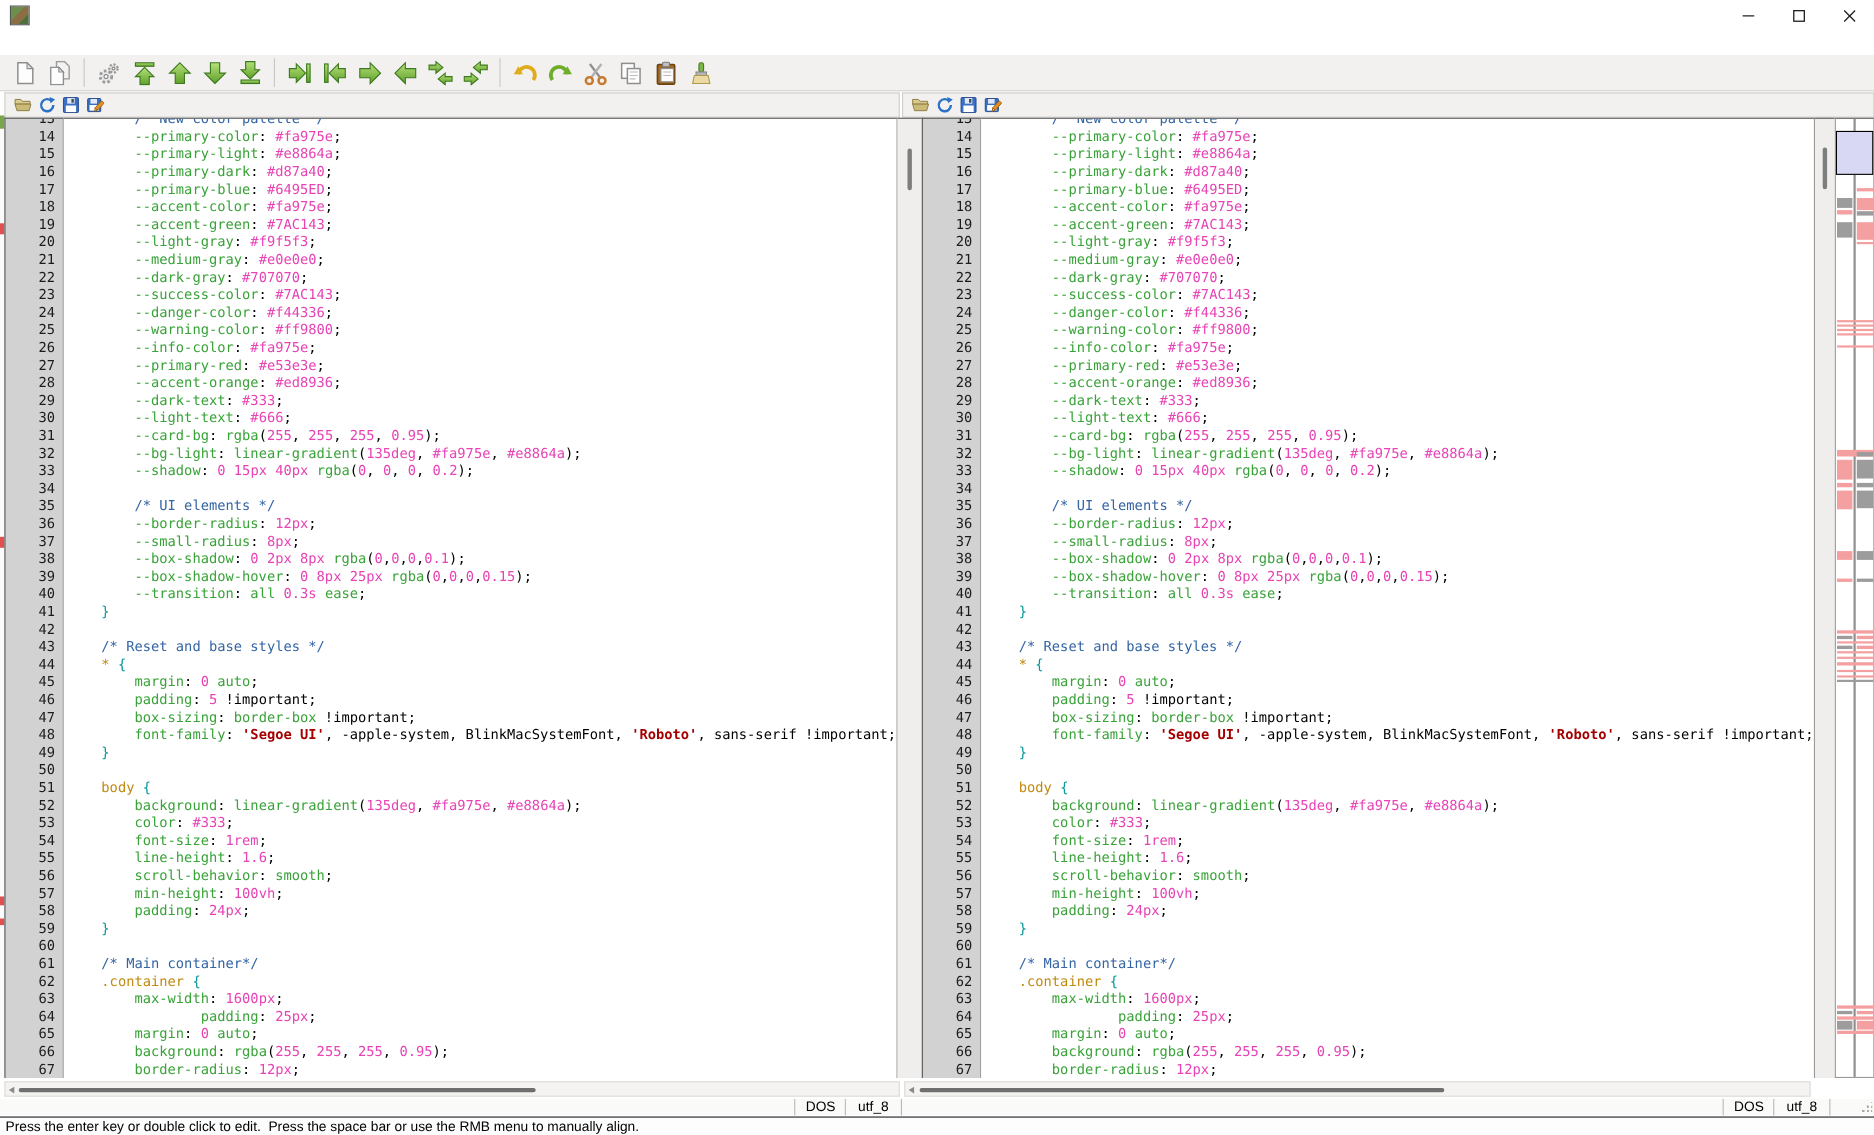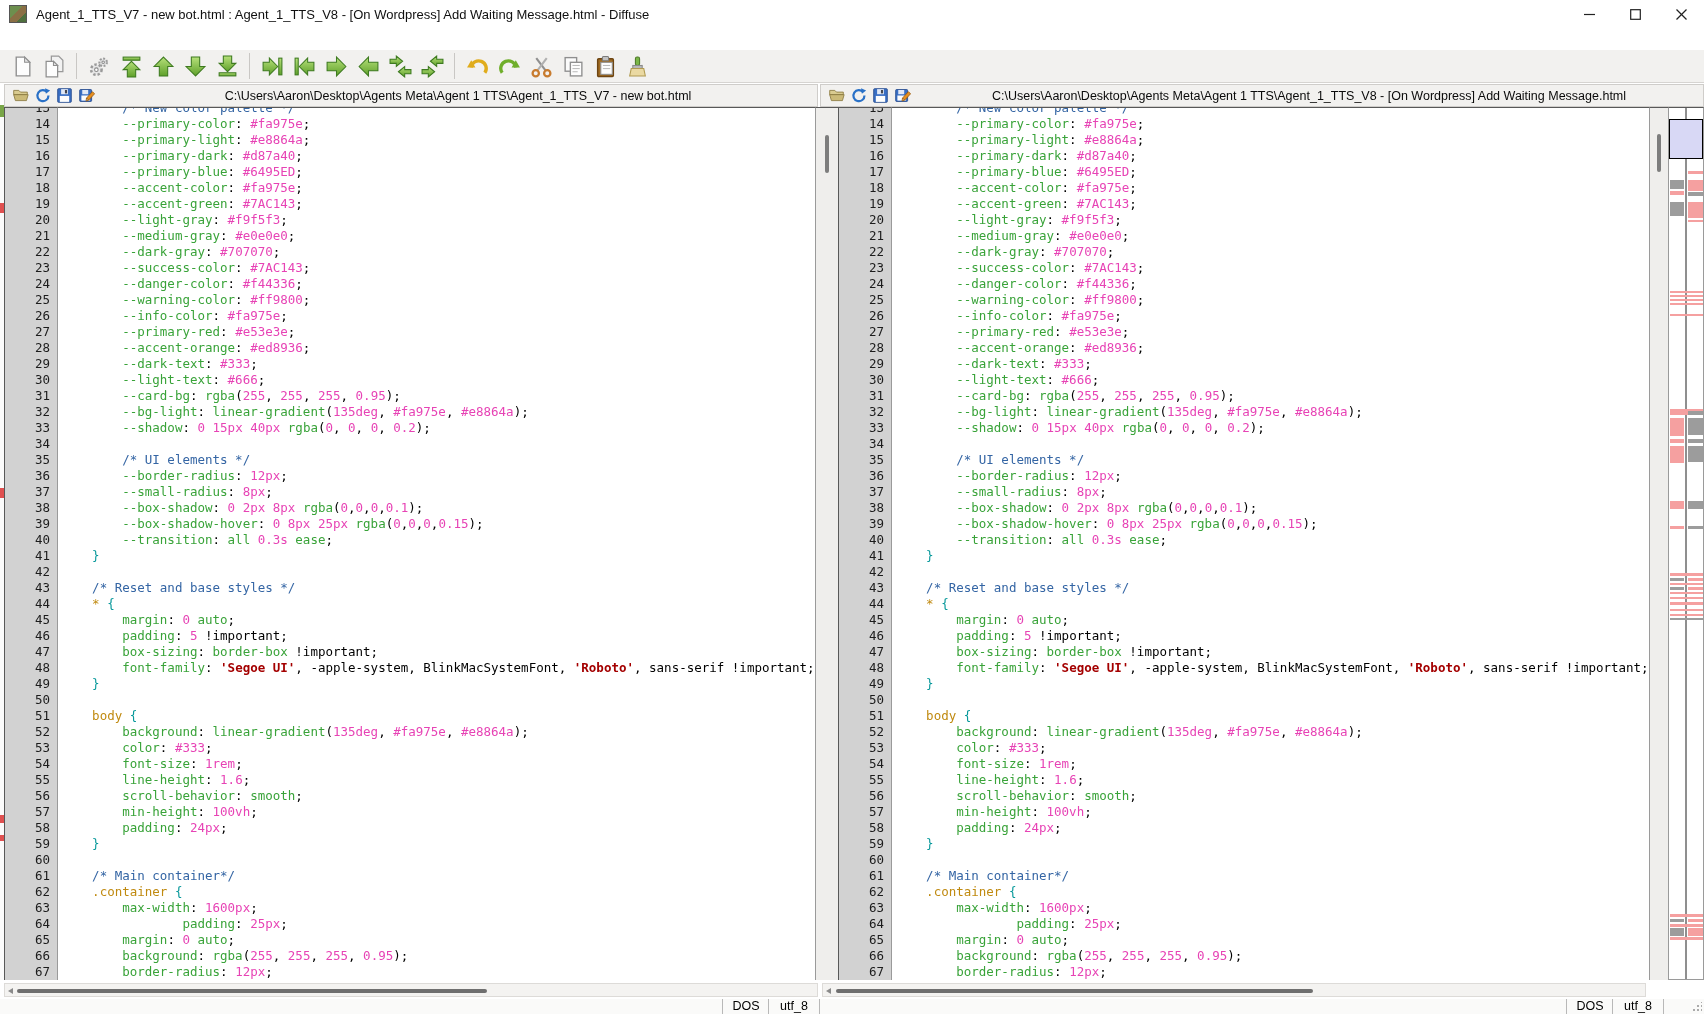--- a/index.html
+++ b/index.html
@@ -194,21 +194,20 @@
           <rect x="5" y="3.5" width="7" height="5" fill="#e2e9f6"></rect>
           <rect x="4" y="10" width="10" height="6" fill="#fdfdfd"></rect>
           <polygon points="10,13 17,5.5 19.5,8 12.5,15.5" fill="#e89020" stroke="#9a5c10"></polygon>
           <polygon points="10,13 12.5,15.5 9.5,16.5" fill="#f2d0a0" stroke="#9a5c10"></polygon>
         </symbol>
     </defs>
   </svg>
 
   <div id="titlebar">
     <div id="app-icon"></div>
-    <div id="window-title">Agent_1_TTS_V7 - new bot.html : Agent_1_TTS_V8 - [On Wordpress] Add Waiting Message.html - Diffuse</div>
     <div class="wbtns">
       <div class="wbtn">
           <svg width="11" height="11">
             <line x1="0" y1="5.5" x2="11" y2="5.5" stroke="#222" stroke-width="1.2"></line>
           </svg>
         </div>
       <div class="wbtn">
           <svg width="11" height="11">
             <rect x="0.7" y="0.7" width="9.6" height="9.6" fill="none" stroke="#222" stroke-width="1.2"></rect>
           </svg>
@@ -340,21 +339,20 @@
           <svg width="17" height="17" viewBox="0 0 20 20">
             <use href="#sym-save-icon"></use>
           </svg>
         </div>
         <div class="hicon">
           <svg width="17" height="17" viewBox="0 0 20 20">
             <use href="#sym-save-as-icon"></use>
           </svg>
         </div>
       </div>
-    <div class="hpath">C:\Users\Aaron\Desktop\Agents Meta\Agent 1 TTS\Agent_1_TTS_V7 - new bot.html</div>
   </div>
   <div id="header-right" class="pane-header">
     <div class="hicons">
         <div class="hicon">
           <svg width="17" height="17" viewBox="0 0 20 20">
             <use href="#sym-open-file-icon"></use>
           </svg>
         </div>
         <div class="hicon">
           <svg width="17" height="17" viewBox="0 0 20 20">
@@ -365,21 +363,20 @@
           <svg width="17" height="17" viewBox="0 0 20 20">
             <use href="#sym-save-icon"></use>
           </svg>
         </div>
         <div class="hicon">
           <svg width="17" height="17" viewBox="0 0 20 20">
             <use href="#sym-save-as-icon"></use>
           </svg>
         </div>
       </div>
-    <div class="hpath">C:\Users\Aaron\Desktop\Agents Meta\Agent 1 TTS\Agent_1_TTS_V8 - [On Wordpress] Add Waiting Message.html</div>
   </div>
 
   <div class="edge-strip" id="edge-strip">
       <div class="edge-mark" style="top: -2px; height: 12px; background: rgb(121, 166, 72);"></div>
       <div class="edge-mark" style="top: 96px; height: 10px; background: rgb(224, 80, 80);"></div>
       <div class="edge-mark" style="top: 381px; height: 10px; background: rgb(224, 80, 80);"></div>
       <div class="edge-mark" style="top: 708px; height: 8px; background: rgb(224, 80, 80);"></div>
       <div class="edge-mark" style="top: 728px; height: 6px; background: rgb(224, 80, 80);"></div>
     </div>
 
@@ -680,14 +677,17 @@
   </div>
 
   <div id="statusrow">
     <div class="sfield" style="left:722px;width:46px">DOS</div>
     <div class="sfield last" style="left:768px;width:50px">utf_8</div>
     <div class="sfield" style="left:1566px;width:46px">DOS</div>
     <div class="sfield last" style="left:1612px;width:50px">utf_8</div>
     <div id="grip"></div>
   </div>
 
+  <div id="hintbar">
+    <div id="hint-text">Press the enter key or double click to edit.  Press the space bar or use the RMB menu to manually align.</div>
+  </div>
 
 </div>
 
 </body></html>

